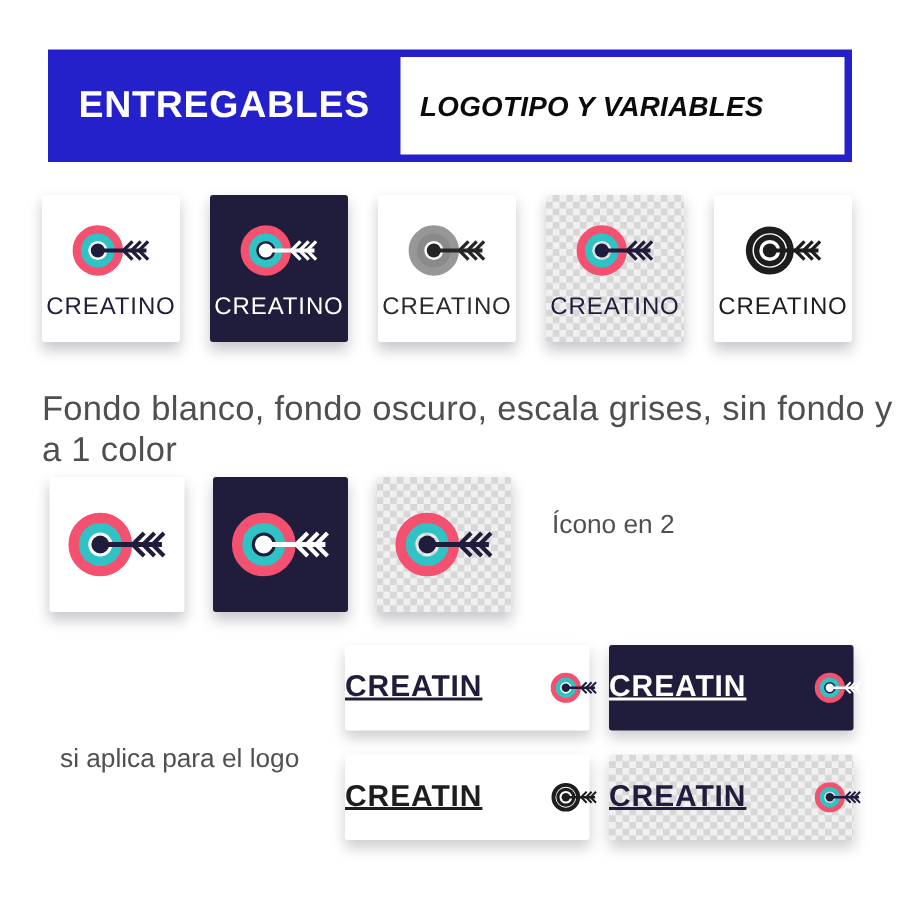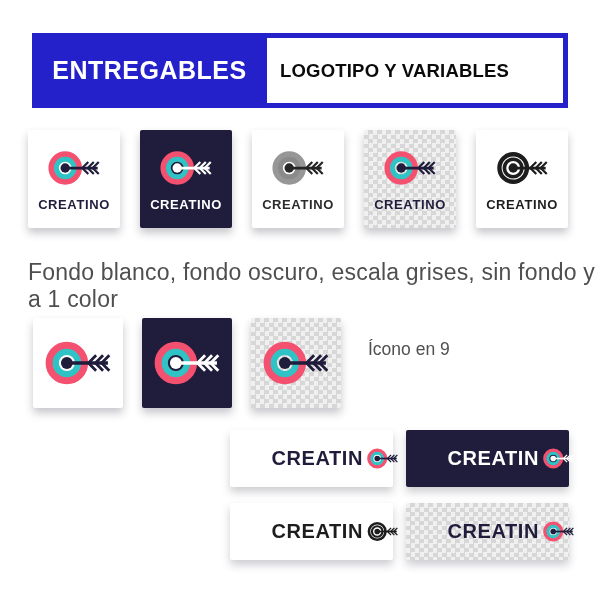--- a/index.html
+++ b/index.html
@@ -12,31 +12,31 @@
   .header{
     position:absolute;left:32px;top:33px;width:536px;height:75px;
     background:var(--accent-blue,#2421cb);display:flex;align-items:stretch;
   }
   .header-left{flex:1;display:flex;align-items:center;justify-content:center}
   .header-title{
     color:#fff;font-weight:800;font-size:25px;letter-spacing:.5px;
   }
   .header-right{
     width:283px;margin:5px 5px 5px 0;background:#fff;
-    display:flex;flex-direction:column;justify-content:center;padding-left:13px;
+    display:flex;flex-direction:column;justify-content:center;padding-left:13px;font-style:italic;
   }
   .header-sub{color:#0a0a0a;font-weight:800;font-size:18.5px;line-height:1.28;letter-spacing:.2px}
   
   .sq{
     box-shadow:0 5px 9px rgba(30,30,50,.25);border-radius:2px;
     display:flex;flex-direction:column;align-items:center;justify-content:center;
   }
   .logo-row{position:absolute;left:28px;top:130px;display:flex;gap:20px}
   .logo-row .sq{width:92px;height:98px}
-  .logo-label{font-weight:700;font-size:13px;letter-spacing:.6px;margin-top:7px}
+  .logo-label{font-weight:400;font-size:16px;letter-spacing:.6px;margin-top:7px}
   .icon-row{position:absolute;left:33px;top:318px;display:flex;gap:19px}
   .icon-row .sq{width:90px;height:90px}
   
   .v-white  {background:#fff;
              --ring1:var(--brand-pink,#f4506f);--ring2:var(--brand-teal,#2fc3c5);
              --core:var(--brand-navy,#201c3b);color:var(--brand-navy,#201c3b)}
   .v-dark   {background:var(--brand-navy,#201c3b);
              --ring1:var(--brand-pink,#f4506f);--ring2:var(--brand-teal,#2fc3c5);
              --core:#ffffff;color:#ffffff}
   .v-gray   {background:#fff;
@@ -67,21 +67,21 @@
   .icon-caption{position:absolute;left:368px;top:336px;font-size:17.5px;line-height:1.5;color:var(--body-text,#4f4f4f)}
   .horiz-caption{position:absolute;left:40px;top:466px;font-size:17.5px;line-height:1.5;color:var(--body-text,#4f4f4f)}
   
   .horiz-grid{
     position:absolute;left:230px;top:430px;
     display:grid;grid-template-columns:163px 163px;grid-auto-rows:57px;
     column-gap:13px;row-gap:16px;
   }
   .hcard{
     box-shadow:0 5px 9px rgba(30,30,50,.22);border-radius:2px;
-    display:flex;align-items:center;justify-content:flex-end;
+    display:flex;align-items:center;justify-content:space-between;text-decoration:underline;
   }
   .hcard .wordmark{font-weight:800;font-size:20px;letter-spacing:.6px}
   .hcard .tgt{width:37px;height:27px;margin-left:1px;margin-right:-8px}
 </style>
 </head>
 <body>
 
 <div class="header">
   <div class="header-left">
     <span class="header-title">ENTREGABLES</span>
@@ -186,25 +186,26 @@
     <circle class="r2" cx="40" cy="40" r="16"></circle>
     <line class="shaft" x1="40" y1="40" x2="99" y2="40"></line>
     <path class="fletch" d="M71,40 l11,-11 M71,40 l11,11 M81,40 l11,-11 M81,40 l11,11 M90,40 l11,-11 M90,40 l11,11"></path>
     <circle class="core" cx="40" cy="40" r="8.5"></circle>
   </svg>
 </span>
   </div>
 </div>
 
 <div class="icon-caption">
-  <span>Ícono en 9</span><br>
+  <span>Ícono en 2</span><br>
 </div>
 
 <div class="horiz-caption">
   <br>
+  <span>si aplica para el logo</span>
 </div>
 
 <div class="horiz-grid">
   <div class="hcard v-white">
     <span class="wordmark">CREATIN</span>
     <span class="tgt-slot">
   <svg class="tgt" viewBox="0 0 112 80" xmlns="http://www.w3.org/2000/svg">
     <circle class="r1" cx="40" cy="40" r="25"></circle>
     <circle class="r2" cx="40" cy="40" r="16"></circle>
     <line class="shaft" x1="40" y1="40" x2="99" y2="40"></line>

